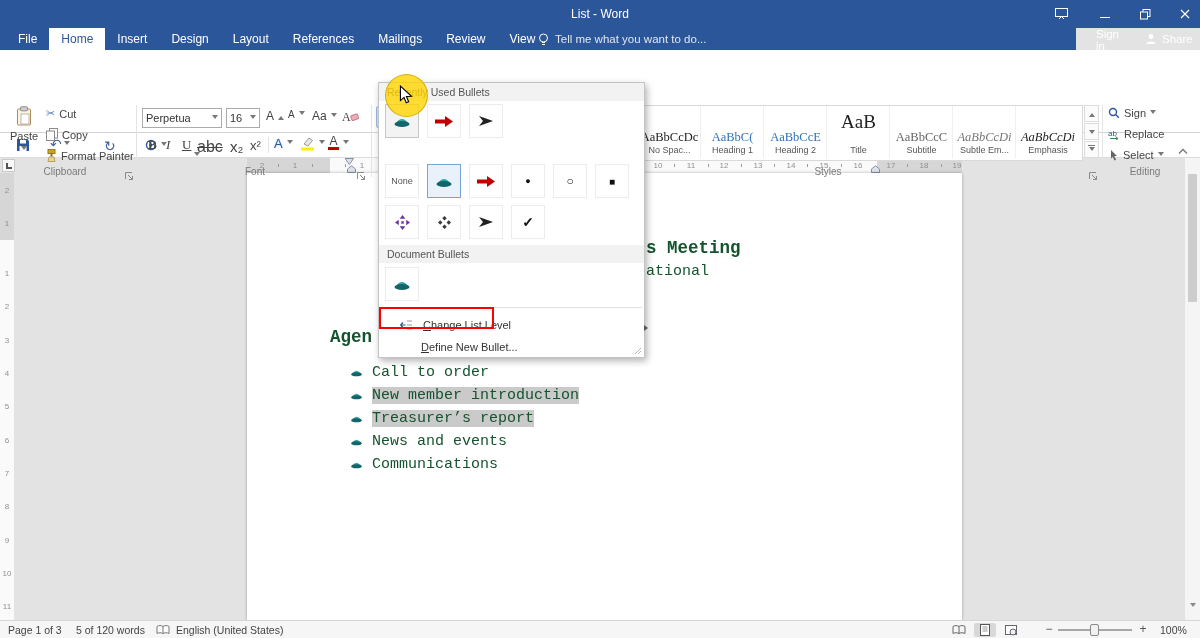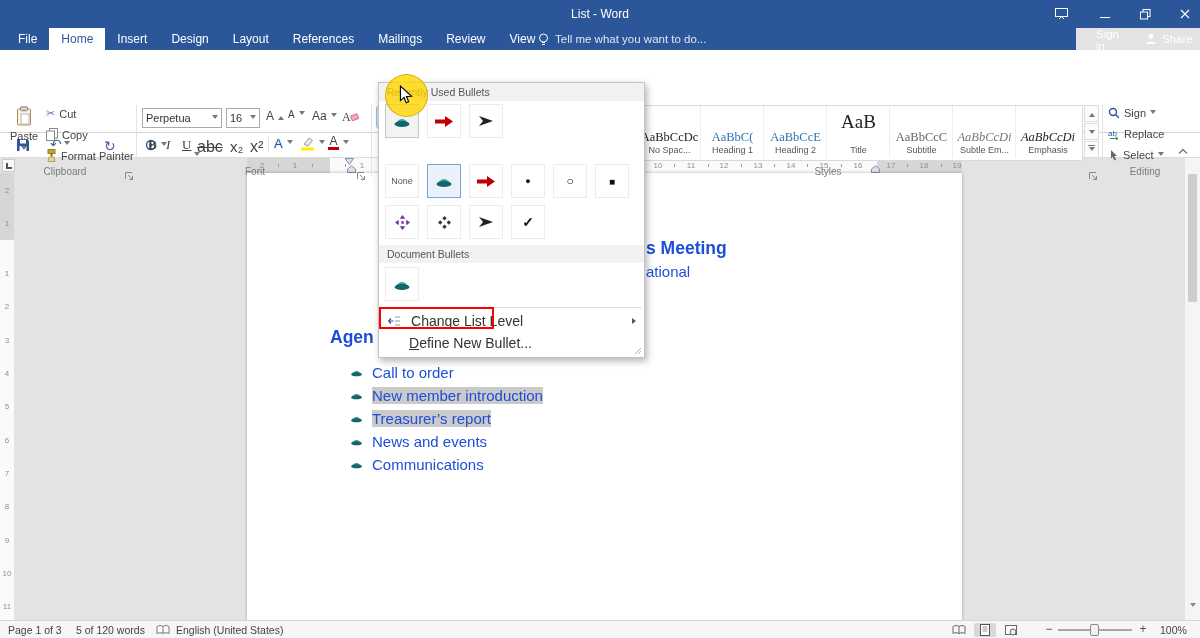--- a/index.html
+++ b/index.html
@@ -29,29 +29,29 @@
   .sg-subtitle .sgg{color:#666}
   .sg-subtle .sgg{font-style:italic;color:#777}
   .sg-emphasis .sgg{font-style:italic}
   .scrbtn{position:absolute;left:1084px;width:15px;height:17px;border:1px solid #dcdcdc;background:#fbfbfb;display:flex;align-items:center;justify-content:center;flex-direction:column}
   
   #bulletdd{left:378px;top:82px;width:267px;height:276px;background:#fff;border:1px solid #c3c3c3;box-shadow:2px 3px 7px rgba(0,0,0,.3);z-index:50}
   .ddh{position:absolute;left:0;width:100%;height:18px;background:#f2f2f2;font-size:10.5px;color:#555;line-height:18px;padding-left:8px}
   .bbox{position:absolute;width:34px;height:34px;border:1px solid #ececec;background:#fff;display:flex;align-items:center;justify-content:center;cursor:default}
   .bbox.cur{border-color:#c6c6c6;background:#f3f3f3}
   .bbox.sel{border-color:#76a4d4;background:#e9f1fa}
-  .mi{position:absolute;left:0;width:100%;height:21px;display:flex;align-items:center;font-size:14px;color:#333;cursor:default}
+  .mi{position:absolute;left:12px;width:100%;height:21px;display:flex;align-items:flex-end;font-size:11px;color:#333;cursor:default}
   .mi-label{display:block;margin-left:10px}
   .mi-label::first-letter{text-decoration:underline}
   .tri-r{width:0;height:0;border-left:4px solid #555;border-top:3.5px solid transparent;border-bottom:3.5px solid transparent}
   
   .rmark{position:absolute;width:12px;text-align:center;font-size:8px;color:#8f8f8f;line-height:11px}
   .tick{position:absolute;width:1px;height:3px;background:#9c9c9c;top:6px}
   
-  .serif{font-family:Liberation Sans, sans-serif;color:#1d4ed8}
+  .serif{font-family:Liberation Mono, monospace;color:#14532d}
   .lrow{position:absolute;left:103px;height:22px;display:flex;align-items:center;gap:9px}
   .ltext{font-size:15px}
   .hl{background:#cacaca}
   
   #status{left:0;top:620px;width:1200px;height:18px;background:#f6f6f6;border-top:1px solid #d6d6d6;z-index:6;font-size:10.5px;color:#444}
   .stxt{position:absolute;top:3px;white-space:nowrap;cursor:default}
   
   .noevt{pointer-events:none}
 </style>
 </head>
@@ -190,21 +190,21 @@
     <div class="rbtn" style="left:182px;top:87px;font-size:13px;text-decoration:underline;font-family:'Liberation Serif',serif">
         <span>U</span>
       </div>
     <div class="abs" style="left:194px;top:95px"><span class="crt"></span></div>
     <div class="rbtn" style="left:197px;top:88px;text-decoration:line-through;font-size:16px">
         <span>abc</span>
       </div>
     <div class="rbtn" style="left:230px;top:88px;font-size:15px">
         <span>x₂</span>
       </div>
-    <div class="rbtn" style="left:250px;top:88px;font-size:16px">
+    <div class="rbtn" style="left:250px;top:88px;font-size:13px">
         <span>x²</span>
       </div>
     <div class="abs" style="left:268px;top:87px;width:1px;height:16px;background:#e4e4e4"></div>
     <div class="rbtn" style="left:274px;top:86px;font-size:13px;color:#2b579a;text-shadow:0 0 2px #9cc3f0">
       <span>A</span>
         <span class="crt"></span>
     </div>
     <div class="rbtn" style="left:300px;top:86px">
       <svg width="15" height="15">
           <path d="M4 8L9 2l3.5 2.5L8 10z" fill="#e8e8e8" stroke="#9a9a9a"></path>

